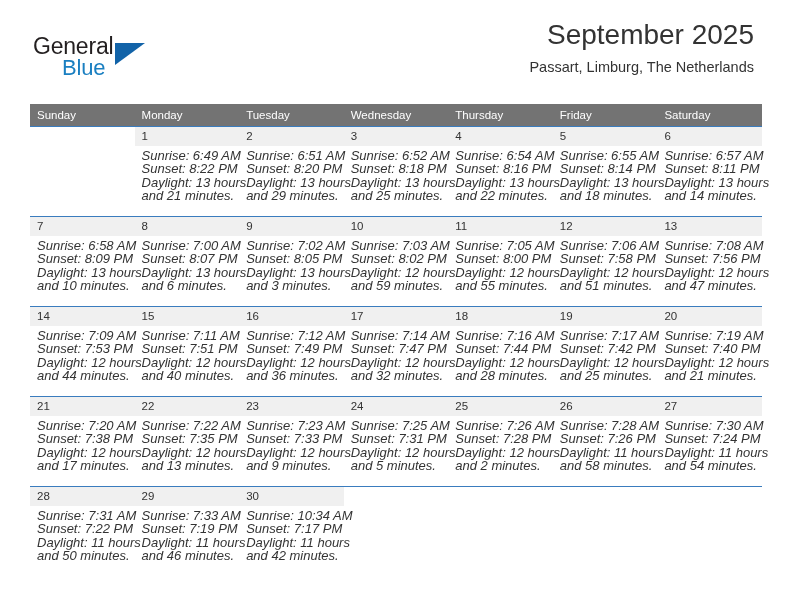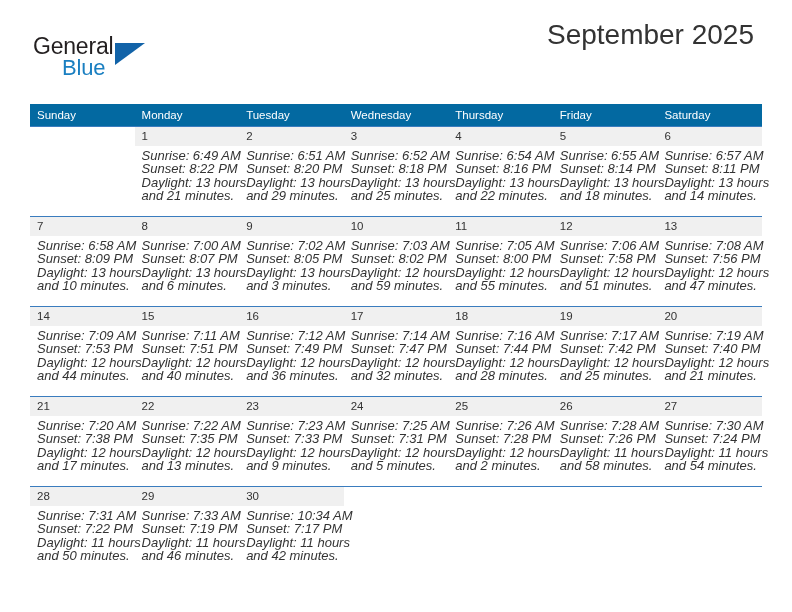--- a/index.html
+++ b/index.html
@@ -88,21 +88,21 @@
   
   .calendar {
     position: absolute;
     left: 30px;
     top: 104px;
     width: 732px;
     border-collapse: collapse;
     table-layout: fixed;
   }
   .calendar th {
-    background: #0369a1;
+    background: #737373;
     color: #ffffff;
     font-weight: normal;
     font-size: 11.5px;
     text-align: left;
     padding: 5px 0 5px 7px;
     height: 11px;
     font-family: "Liberation Sans", sans-serif;
   }
   .calendar td {
     vertical-align: top;
@@ -145,20 +145,21 @@
   <div class="header">
 
     <div class="logo">
       <span class="logo-general">General</span>
       <span class="logo-triangle"></span>
       <span class="logo-blue">Blue</span>
     </div>
 
     <div class="title-block">
       <div class="cal-title">September 2025</div>
+      <div class="cal-subtitle">Passart, Limburg, The Netherlands</div>
     </div>
 
   </div>
 
   <table class="calendar">
     <thead>
       <tr>
         <th>Sunday</th>
         <th>Monday</th>
         <th>Tuesday</th>

